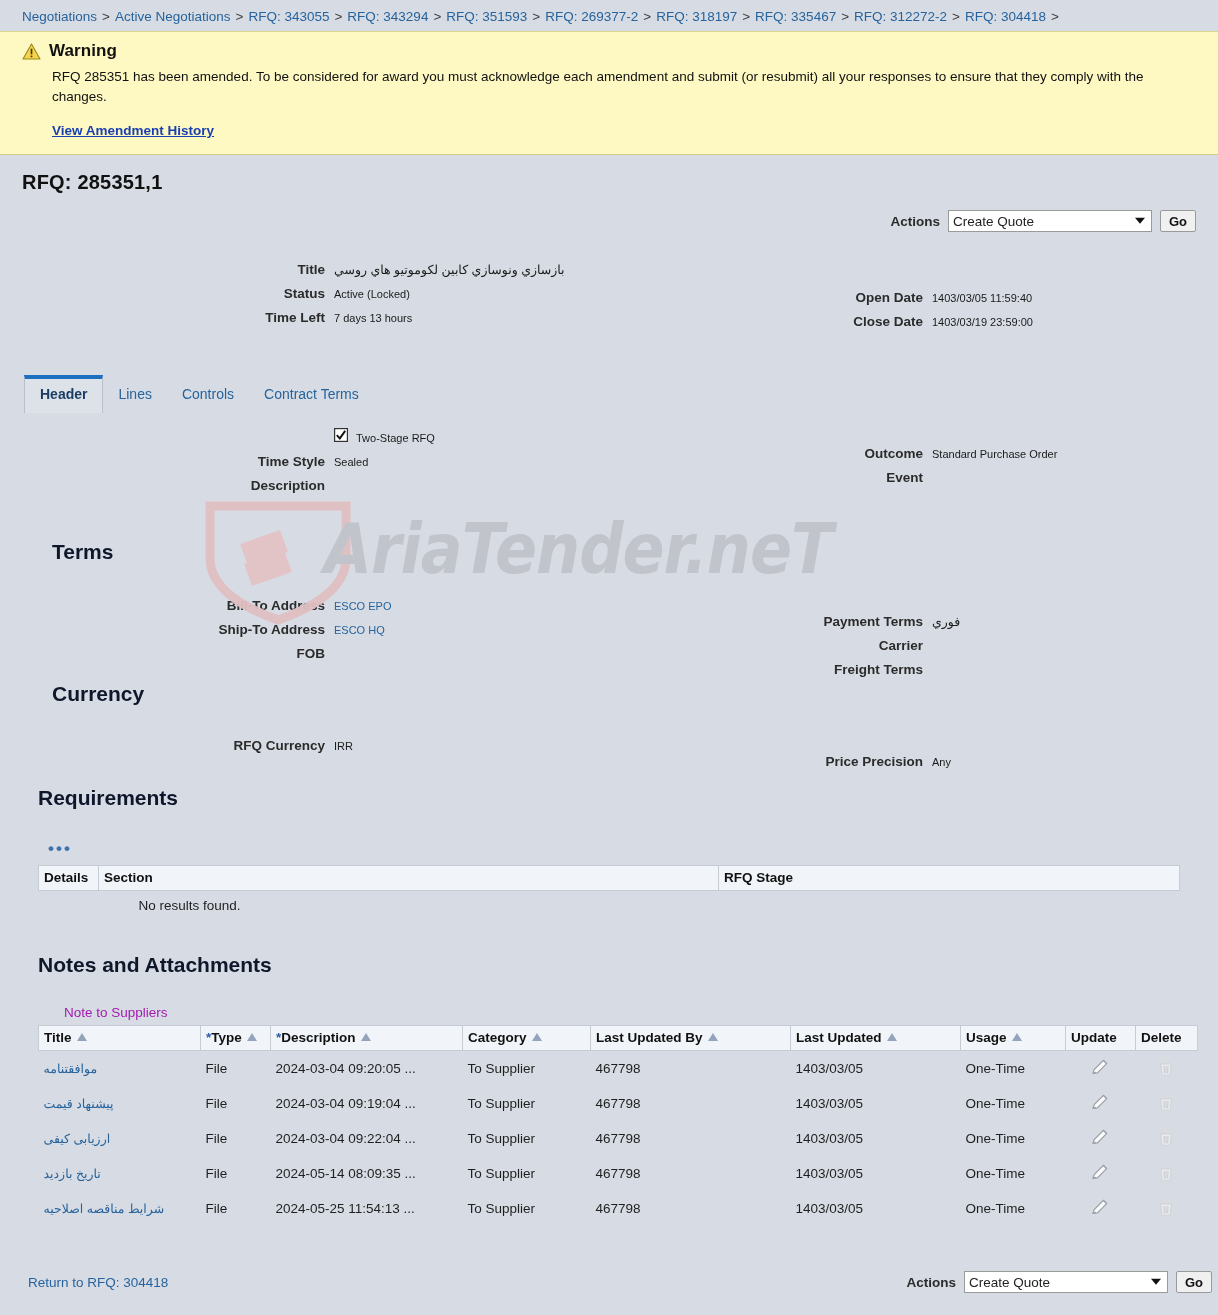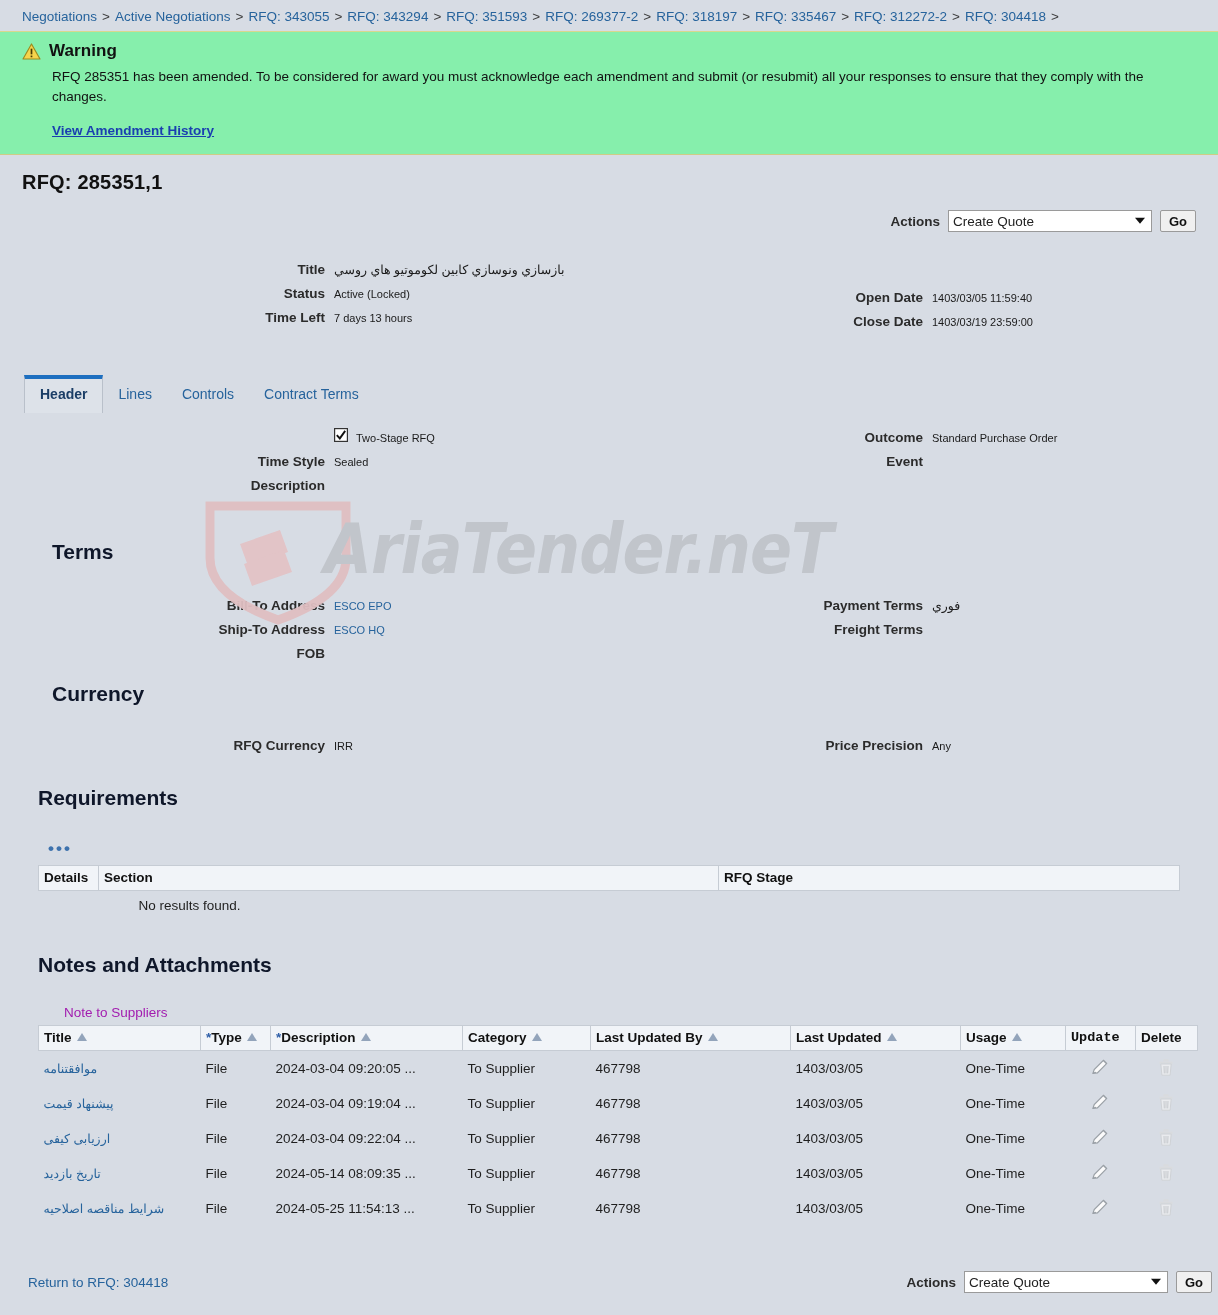--- a/index.html
+++ b/index.html
@@ -21,21 +21,21 @@
     line-height: 21px;
     color: #26639c;
   }
   .breadcrumb a {
     color: #26639c; text-decoration: none; cursor: pointer;
   }
   .breadcrumb .sep { color: #3d3d3d; margin: 0 5px; }
 
   
   .warnbox {
-    background: #86efac;
+    background: #fef9c3;
     border-top: 1px solid #d9d78e;
     border-bottom: 1px solid #cfcc85;
     padding: 9px 28px 16px 22px;
     position: relative;
   }
   .warn-head {
     display: flex; align-items: center; gap: 8px;
     margin-bottom: 6px;
   }
   .warn-title { font-size: 17px; font-weight: bold; color: #111; letter-spacing: .1px;}
@@ -92,21 +92,21 @@
   .frow { display: flex; align-items: flex-start; line-height: 24px; }
   .flabel {
     font-weight: bold; font-size: 13.5px; color: #2b2b2b;
     text-align: right; padding-right: 9px;
   }
   .fval { font-size: 11px; color: #1a1a1a; }
   .rtl { direction: rtl; unicode-bidi: bidi-override; font-size: 12.5px; }
 
   .lcol { position: absolute; left: 0; top: 0; width: 620px; }
   .lcol .flabel { width: 334px; }
-  .rcol { position: absolute; left: 700px; top: 0; width: 500px; }
+  .rcol { position: absolute; left: 700px; top: 16px; width: 500px; }
   .rcol .flabel { width: 232px; }
 
   
   .tabs {
     margin: 18px 0 0 24px;
     display: flex; align-items: flex-end; height: 44px;
   }
   .tab {
     font-size: 14px; color: #26639c; padding: 10px 15px 11px 15px;
     cursor: pointer; position: relative; top: 1px;
@@ -294,20 +294,24 @@
           <div class="flabel">FOB</div>
           <div class="fval"></div>
         </div>
       </div>
     <div class="rcol" id="terms-right">
         <div class="frow">
           <div class="flabel">Payment Terms</div>
           <div class="fval rtl">فوري</div>
         </div>
         <div class="frow">
+          <div class="flabel">Carrier</div>
+          <div class="fval"></div>
+        </div>
+        <div class="frow">
           <div class="flabel">Freight Terms</div>
           <div class="fval"></div>
         </div>
       </div>
   </div>
 
   <div class="section-h" style="padding-left:52px; margin-top:6px;">Currency</div>
   <div class="fieldgrid" style="height:40px; margin-top:28px;">
     <div class="lcol" id="cur-left">
         <div class="frow">
@@ -352,21 +356,21 @@
     <table class="grid" style="width:1160px;">
       <thead>
           <tr id="notes-head">
             <th style="width: 162px;">Title<span class="sorttri"></span></th>
             <th style="width: 70px;"><span class="req-star">*</span>Type<span class="sorttri"></span></th>
             <th style="width: 192px;"><span class="req-star">*</span>Description<span class="sorttri"></span></th>
             <th style="width: 128px;">Category<span class="sorttri"></span></th>
             <th style="width: 200px;">Last Updated By<span class="sorttri"></span></th>
             <th style="width: 170px;">Last Updated<span class="sorttri"></span></th>
             <th style="width: 105px;">Usage<span class="sorttri"></span></th>
-            <th style="width: 70px; font-family: Liberation Mono, monospace;">Update</th>
+            <th style="width: 70px;">Update</th>
             <th style="width: 62px;">Delete</th>
           </tr>
         </thead>
       <tbody id="notes-body">
           <tr>
             <td><span class="alink-rtl">موافقتنامه</span></td>
             <td>File</td>
             <td>2024-03-04 09:20:05 ...</td>
             <td>To Supplier</td>
             <td>467798</td>

